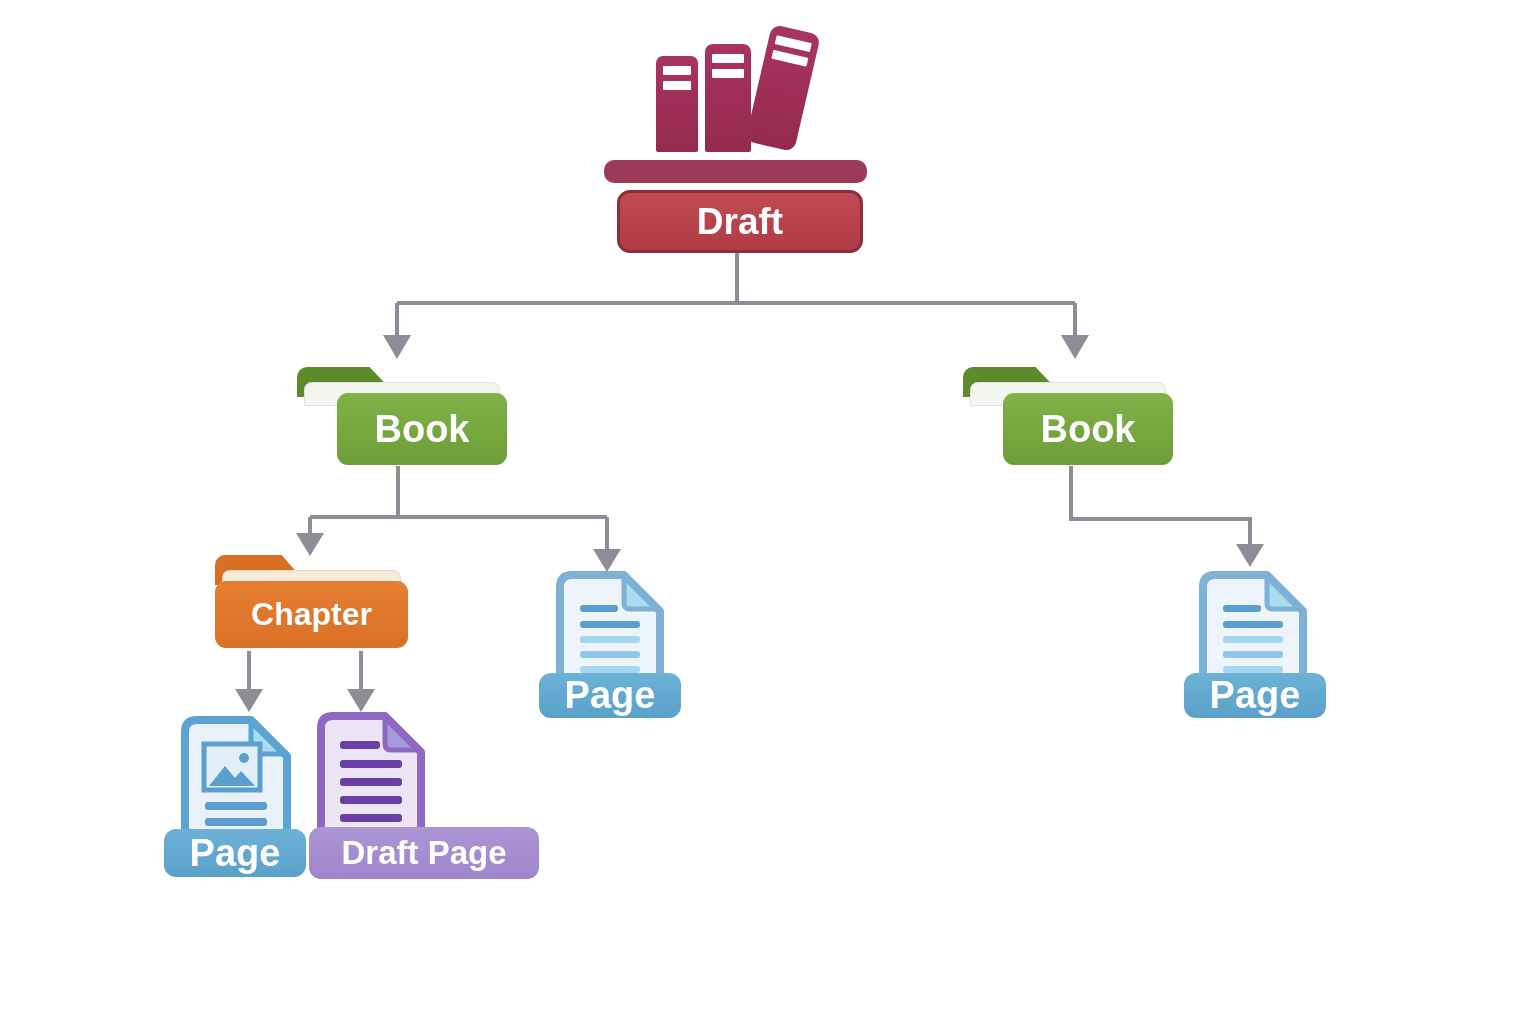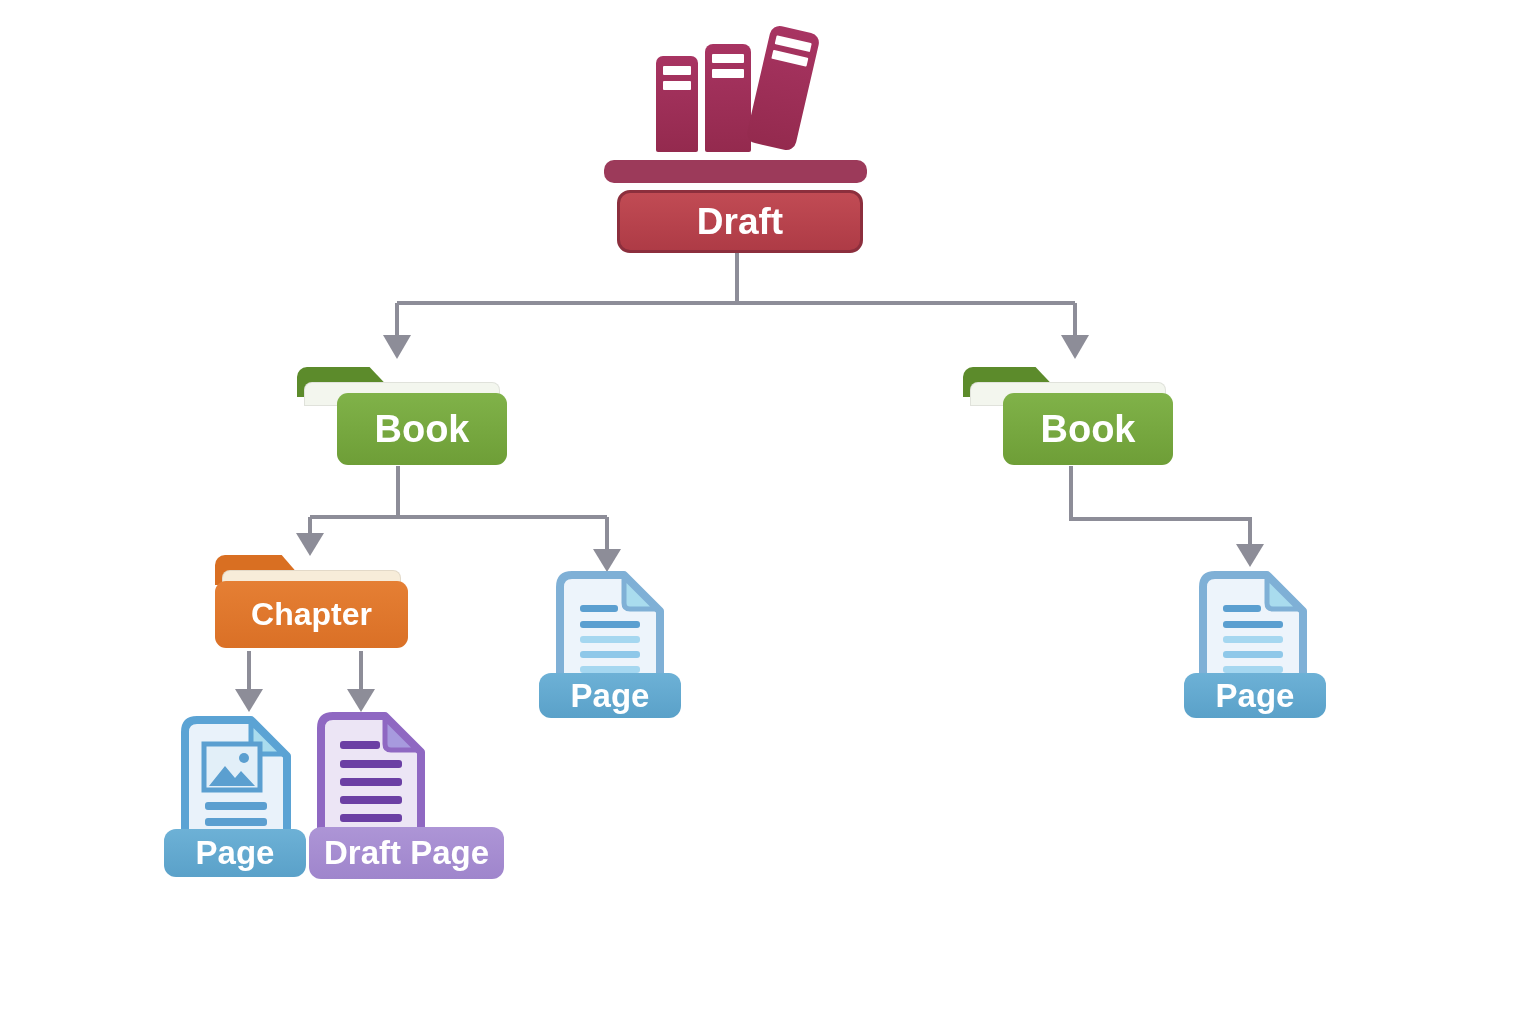--- a/index.html
+++ b/index.html
@@ -9,21 +9,21 @@
   .node{position:absolute;z-index:2;}
 
   
   .pill{position:absolute;z-index:3;display:flex;align-items:center;justify-content:center;
         color:#fff;font-weight:bold;text-align:center;}
   .pill-shelf{left:617px;top:190px;width:240px;height:57px;background:#b5434c;
         border:3px solid #8c2f3d;border-radius:13px;font-size:37px;
         background:linear-gradient(180deg,#c14b54 0%,#ae3b46 100%);}
   .pill-book{font-size:38px;margin-left:40px;}
   .pill-chapter{font-size:32px;}
-  .pill-page{background:#62a8ce;border-radius:12px;font-size:33px;
+  .pill-page{background:#62a8ce;border-radius:12px;font-size:38px;
         background:linear-gradient(180deg,#6db1d6 0%,#5aa1c9 100%);}
   .pill-draft{background:#a78fd2;border-radius:12px;font-size:33px;
         background:linear-gradient(180deg,#ad95d6 0%,#9f85cc 100%);}
 
   
   .books{position:absolute;left:648px;top:26px;width:195px;height:132px;}
   .spine{position:absolute;background:linear-gradient(180deg,#a83462 0%,#942a4e 100%);}
   .spine .stripe{position:absolute;left:7px;right:7px;height:9px;background:#ffffff;border-radius:1px;}
   .stripe.s1{top:10px;} .stripe.s2{top:25px;}
   .spine1{left:8px;top:30px;width:42px;height:96px;border-radius:7px 7px 2px 2px;}
@@ -55,21 +55,21 @@
   
   .doc{position:absolute;z-index:1;}
   .doc svg{display:block;}
   .doc-page-mid{left:556px;top:571px;}
   .doc-page-right{left:1199px;top:571px;}
   .doc-page-bottom{left:181px;top:716px;}
   .doc-draft{left:317px;top:712px;}
   .pill-page-mid{left:539px;top:673px;width:142px;height:45px;}
   .pill-page-right{left:1184px;top:673px;width:142px;height:45px;}
   .pill-page-bottom{left:164px;top:829px;width:142px;height:48px;}
-  .pill-draft-page{left:309px;top:827px;width:195px;height:52px;}
+  .pill-draft-page{left:309px;top:827px;width:230px;height:52px;}
 </style>
 </head>
 <body>
 
 <div class="canvas">
 
   <svg class="layer" width="1536" height="1024" viewBox="0 0 1536 1024">
     <g stroke="#8d8d98" stroke-width="4" fill="none">
       <path d="M737,249 V303 M397,303 H1075 M397,303 V336 M1075,303 V336"></path>
       <path d="M398,466 V517 M310,517 H607 M310,517 V534 M607,517 V550"></path>

